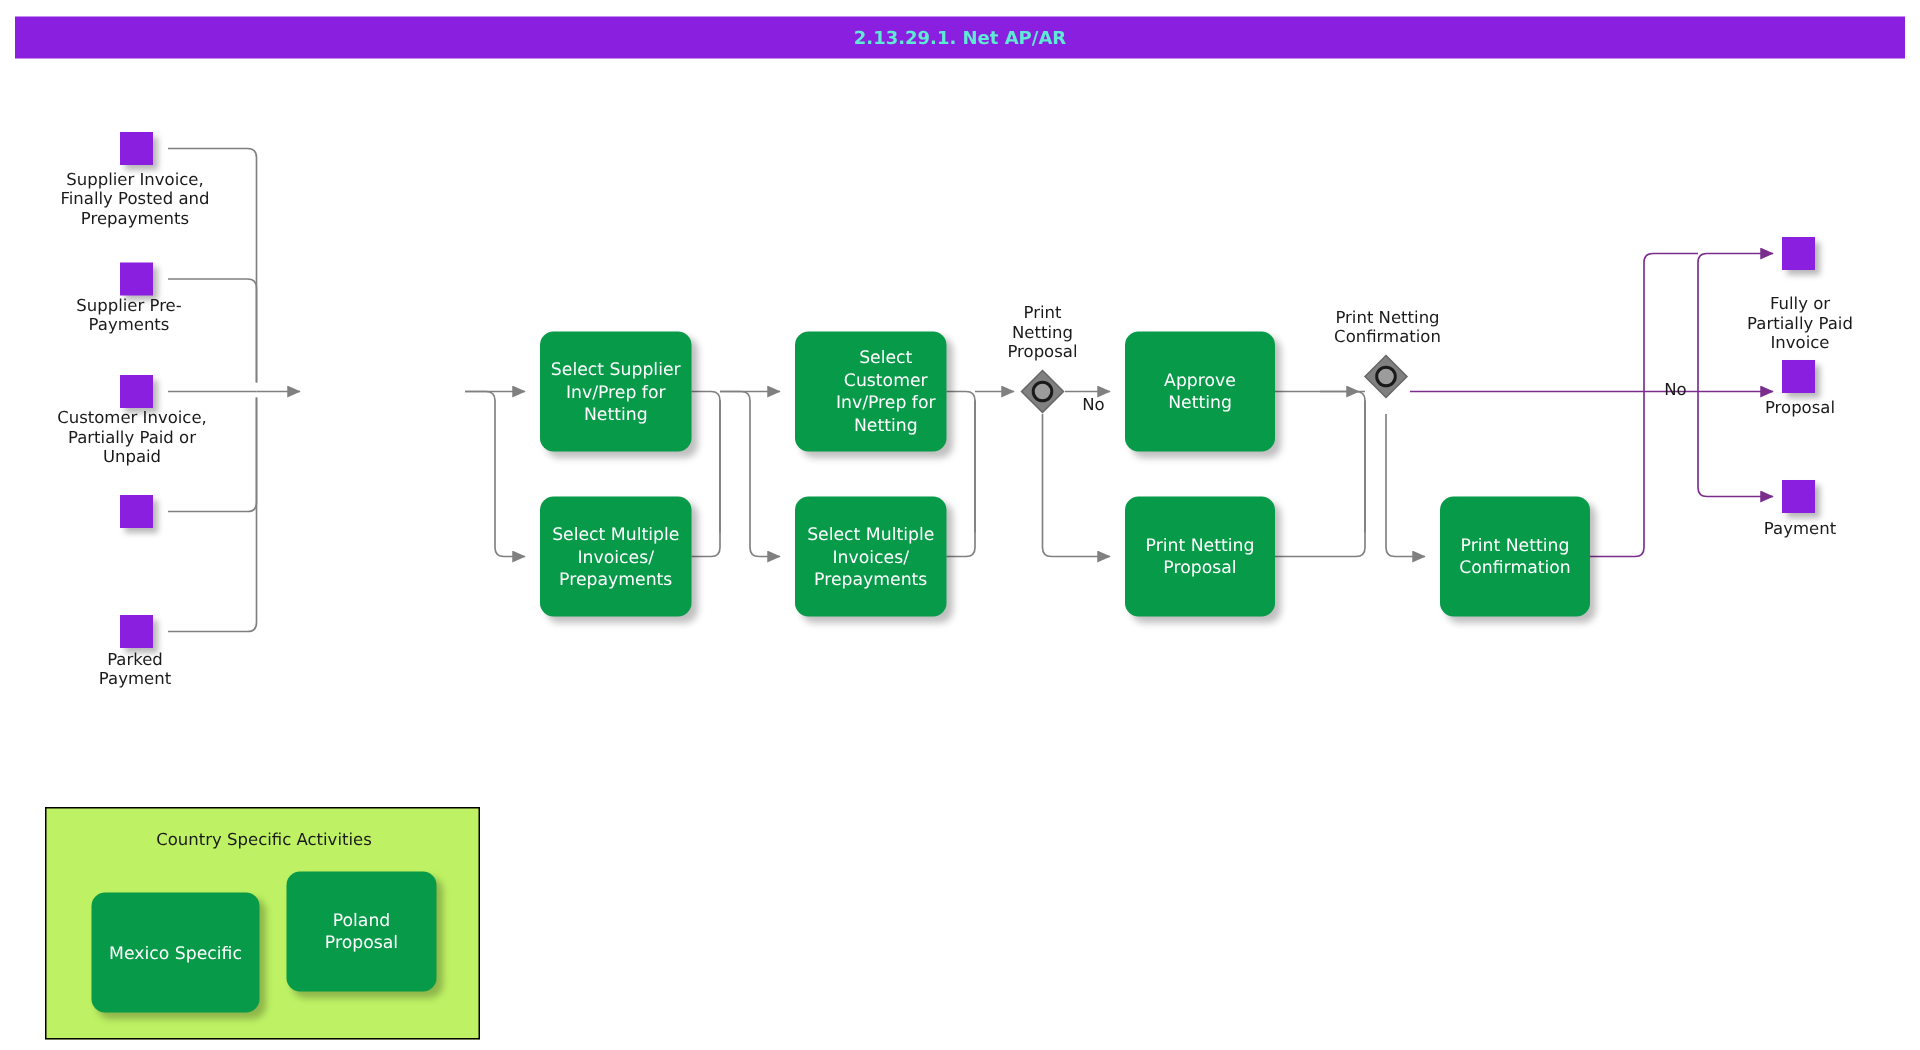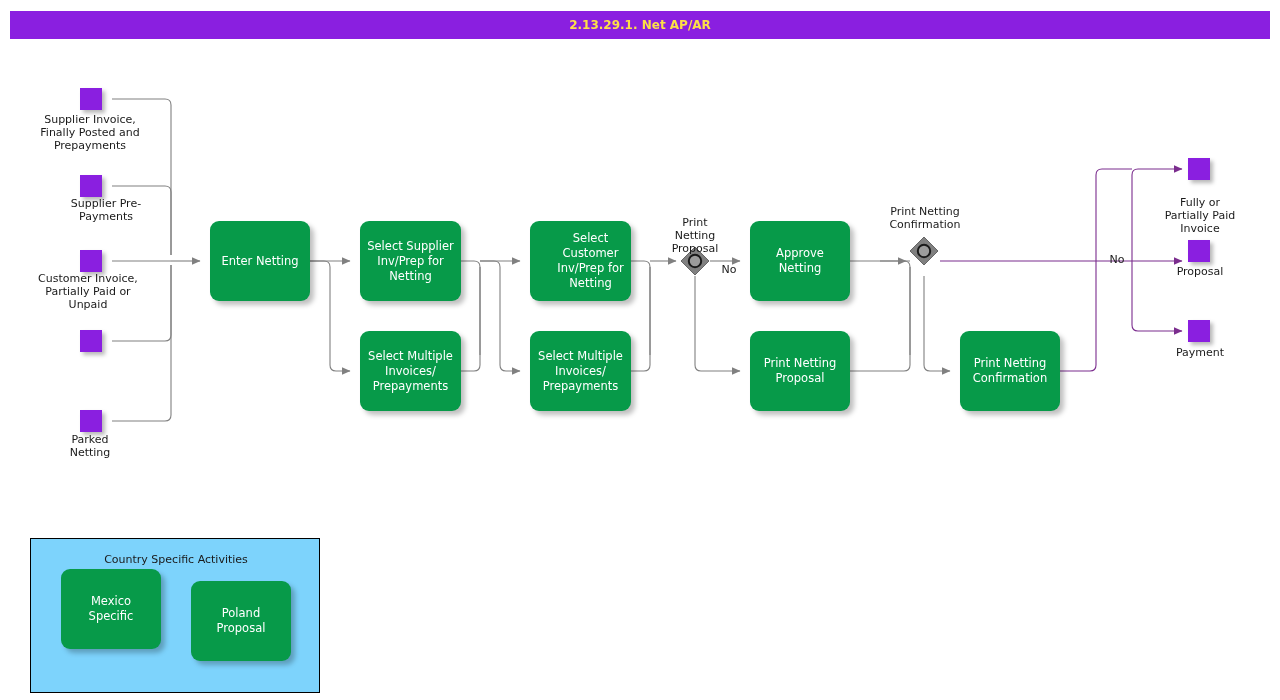--- a/index.html
+++ b/index.html
@@ -17,21 +17,21 @@
   }
 
   
   .titlebar {
     position: absolute;
     left: 10px;
     top: 11px;
     width: 1260px;
     height: 28px;
     background: #8A1FE0;
-    color: #fde047;
+    color: #5eead4;
     font-size: 12px;
     font-weight: bold;
     display: flex;
     align-items: center;
     justify-content: center;
     letter-spacing: 0px;
   }
 
   
   #wires {
@@ -102,21 +102,21 @@
   }
 
   
   .legend-box {
     position: absolute;
     left: 30px;
     top: 538px;
     width: 290px;
     height: 155px;
     border: 1px solid #000000;
-    background: #7dd3fc;
+    background: #bef264;
     box-sizing: border-box;
   }
   .legend-title {
     position: absolute;
     left: 0;
     top: 14px;
     width: 290px;
     text-align: center;
     font-size: 11px;
     color: #1a1a1a;
@@ -184,35 +184,34 @@
       <path d="M1060,371 H1090 Q1096,371 1096,365 V175 Q1096,169 1102,169 H1132"></path>
     </g>
   </svg>
 
   <div class="dataobj" style="left:80px; top:88px;"></div>
   <div class="dataobj-label" style="left:10px; top:113px; width:160px;">Supplier Invoice,
 Finally Posted and
 Prepayments</div>
 
   <div class="dataobj" style="left:80px; top:175px;"></div>
-  <div class="dataobj-label" style="left:26px; top:197px; width:160px;">Supplier Pre-
+  <div class="dataobj-label" style="left:6px; top:197px; width:160px;">Supplier Pre-
 Payments</div>
 
   <div class="dataobj" style="left:80px; top:250px;"></div>
   <div class="dataobj-label" style="left:8px; top:272px; width:160px;">Customer Invoice,
 Partially Paid or
 Unpaid</div>
 
   <div class="dataobj" style="left:80px; top:330px;"></div>
 
   <div class="dataobj" style="left:80px; top:410px;"></div>
   <div class="dataobj-label" style="left:10px; top:433px; width:160px;">Parked
-Netting</div>
-
-  <div class="activity" style="left:210px; top:221px; width:100px; height:80px;">Enter Netting</div>
+Payment</div>
+
 
   <div class="activity" style="left:360px; top:221px; width:101px; height:80px;">Select Supplier
 Inv/Prep for
 Netting</div>
 
   <div class="activity" style="left:360px; top:331px; width:101px; height:80px;">Select Multiple
 Invoices/
 Prepayments</div>
 
   <div class="activity" style="left:530px; top:221px; width:101px; height:80px;padding-left:26px;">Select Customer
@@ -230,21 +229,21 @@
 
   <div class="activity" style="left:960px; top:331px; width:100px; height:80px;">Print Netting
 Confirmation</div>
 
   <div class="gateway" style="left:680px; top:246px;">
     <svg width="30" height="30" viewBox="0 0 30 30" xmlns="http://www.w3.org/2000/svg">
       <polygon points="15,1 29,15 15,29 1,15" fill="#808080" stroke="#666666" stroke-width="1"></polygon>
       <circle cx="15" cy="15" r="6.2" fill="#9c9c9c" stroke="#1a1a1a" stroke-width="2"></circle>
     </svg>
   </div>
-  <div class="gateway-label" style="left:650px; top:216px; width:90px;">Print
+  <div class="gateway-label" style="left:650px; top:202px; width:90px;">Print
 Netting
 Proposal</div>
 
   <div class="gateway" style="left:909px; top:236px;">
     <svg width="30" height="30" viewBox="0 0 30 30" xmlns="http://www.w3.org/2000/svg">
       <polygon points="15,1 29,15 15,29 1,15" fill="#808080" stroke="#666666" stroke-width="1"></polygon>
       <circle cx="15" cy="15" r="6.2" fill="#9c9c9c" stroke="#1a1a1a" stroke-width="2"></circle>
     </svg>
   </div>
   <div class="gateway-label" style="left:865px; top:205px; width:120px;">Print Netting
@@ -259,17 +258,17 @@
 Invoice</div>
 
   <div class="dataobj" style="left:1188px; top:240px;"></div>
   <div class="dataobj-label" style="left:1140px; top:265px; width:120px;">Proposal</div>
 
   <div class="dataobj" style="left:1188px; top:320px;"></div>
   <div class="dataobj-label" style="left:1140px; top:346px; width:120px;">Payment</div>
 
   <div class="legend-box">
     <div class="legend-title">Country Specific Activities</div>
-    <div class="activity" style="left:30px; top:30px; width:100px; height:80px;">Mexico Specific</div>
+    <div class="activity" style="left:30px; top:56px; width:112px; height:80px;">Mexico Specific</div>
     <div class="activity" style="left:160px; top:42px; width:100px; height:80px;">Poland Proposal</div>
   </div>
 
 </div>
 
 </body></html>

